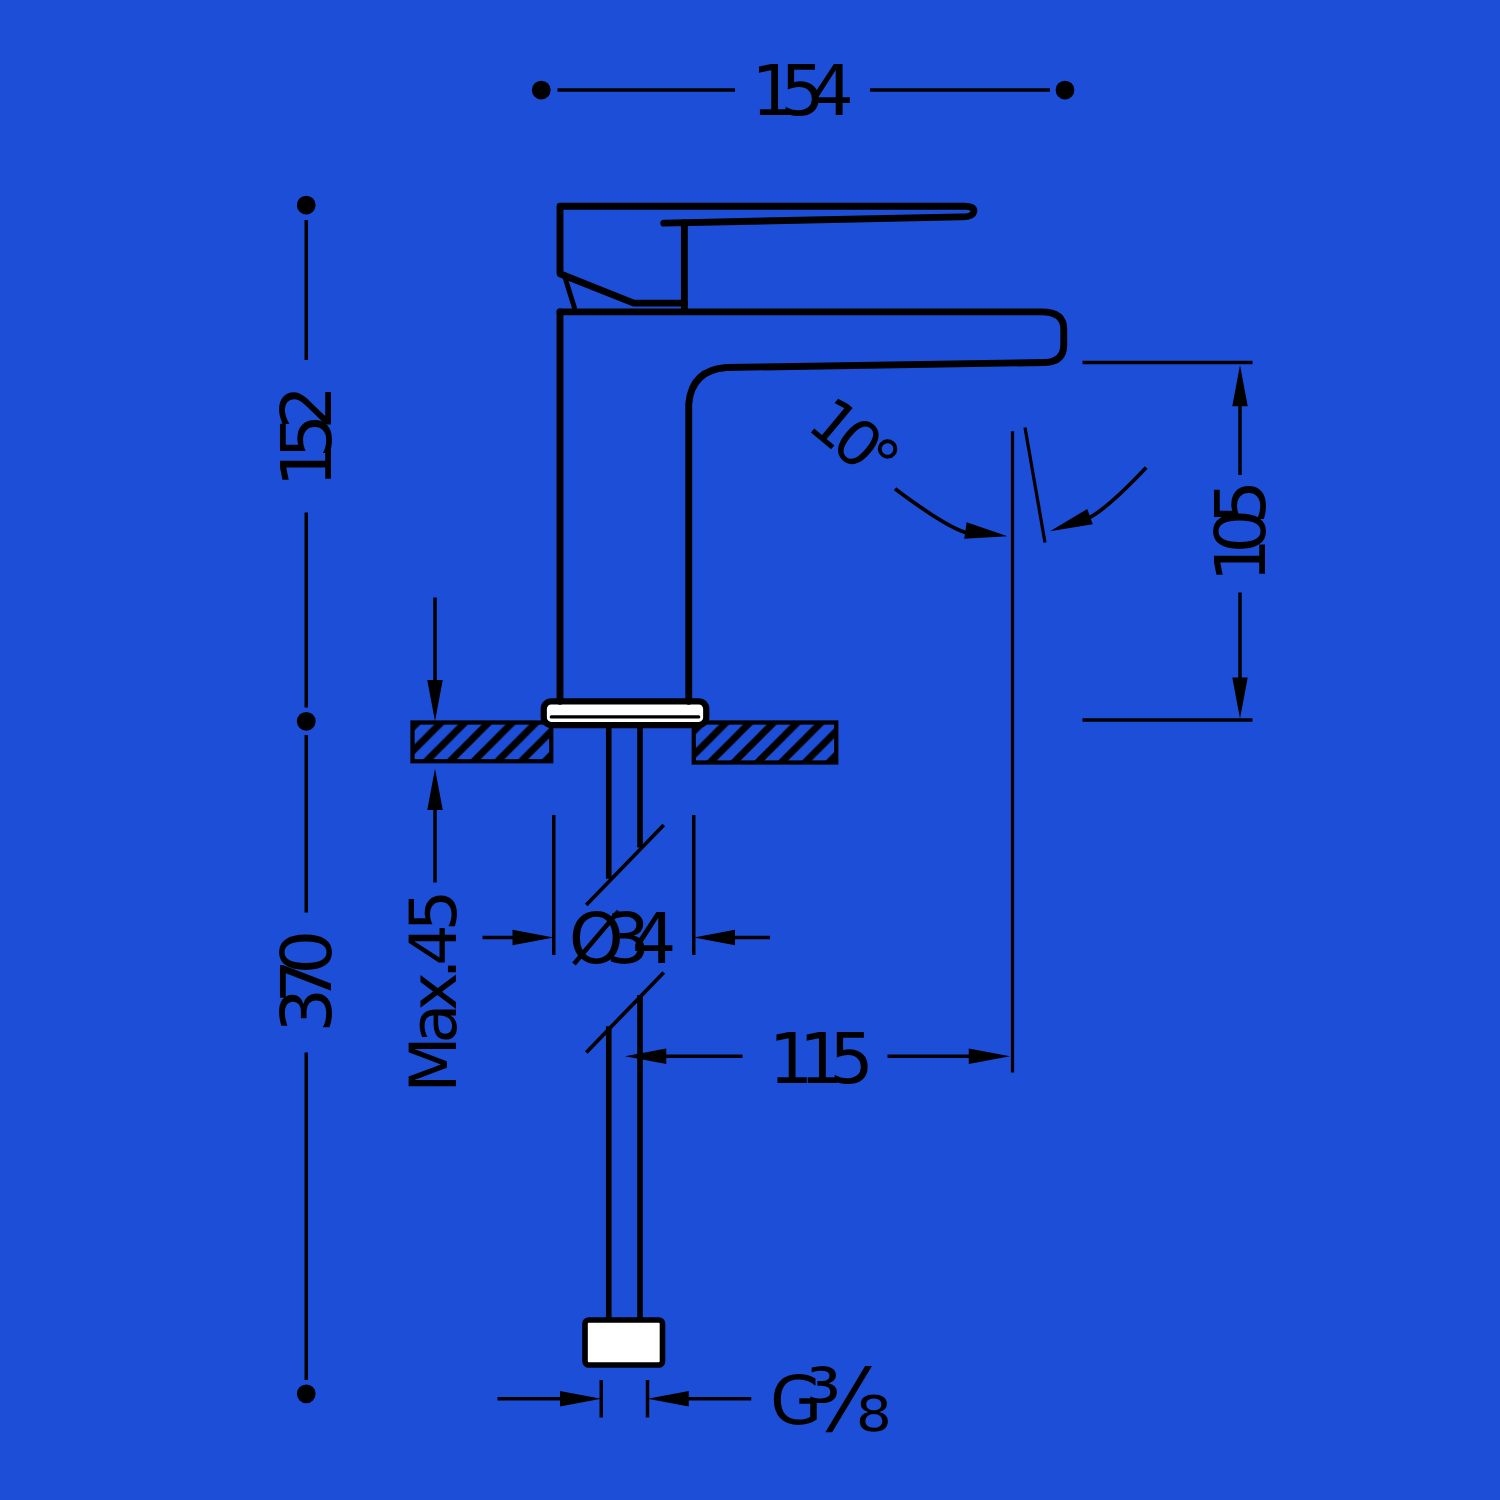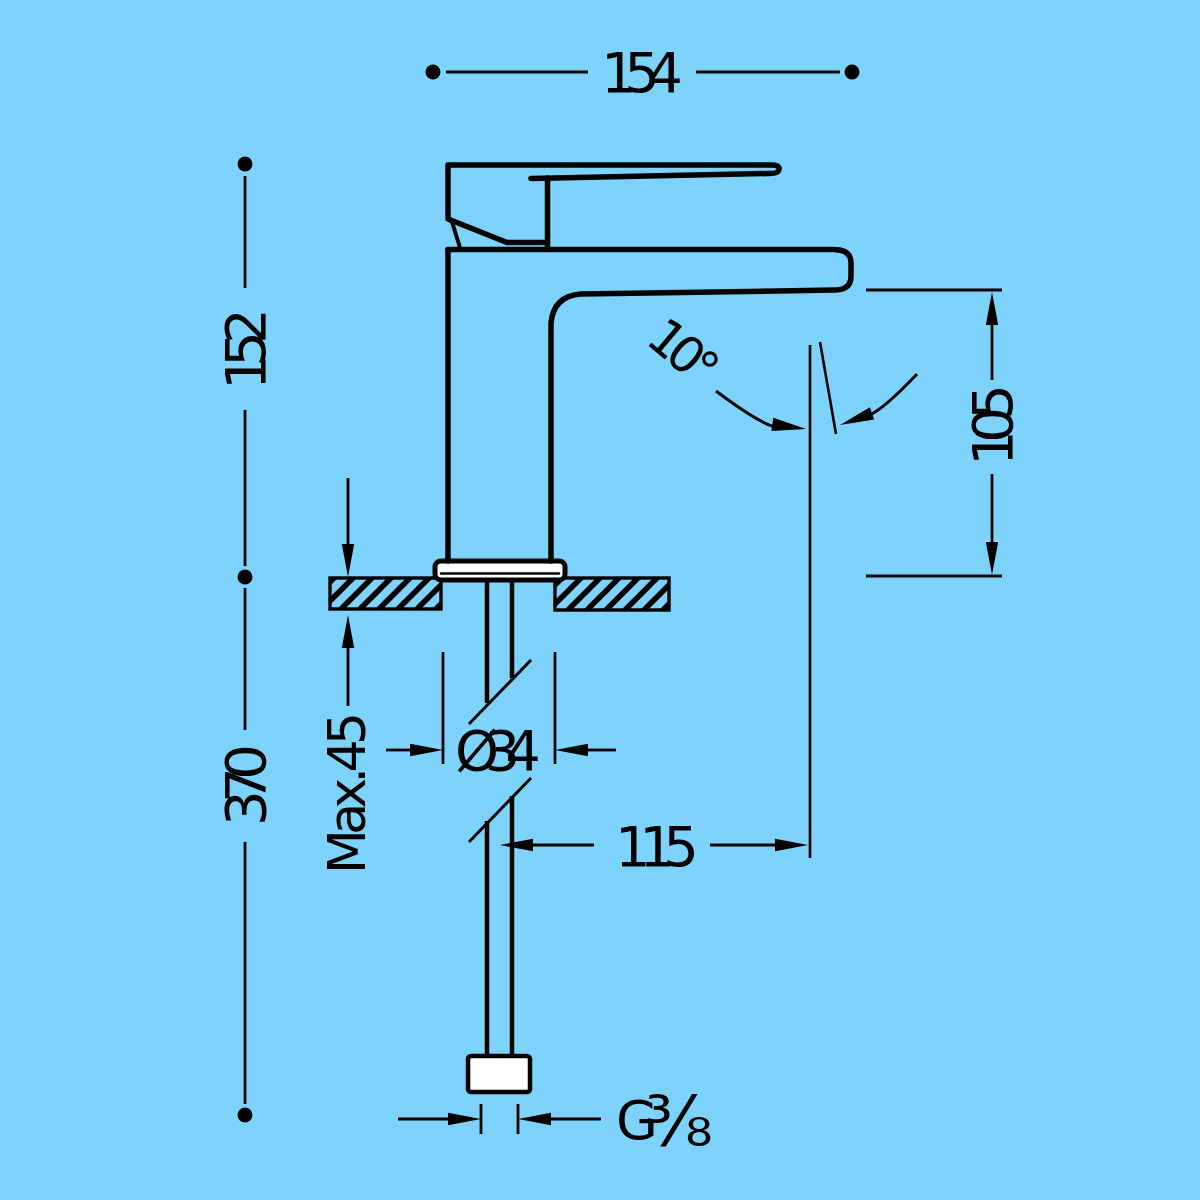--- a/index.html
+++ b/index.html
@@ -1,16 +1,16 @@
 <!DOCTYPE html>
 <html><head>
 <meta charset="utf-8">
 <style>
   html,body{margin:0;padding:0;background:#ffffff;}
-  .stage{width:1200px;height:1200px;background:#7dd3fc;position:relative;}
+  .stage{width:1200px;height:1200px;background:#1d4ed8;position:relative;}
   svg{display:block;}
   text{font-family:"DejaVu Sans","Liberation Sans",sans-serif;fill:#000;}
 </style>
 </head>
 <body>
 
 <div class="stage">
 <svg width="1200" height="1200" viewBox="0 0 1200 1200">
   <defs>
     <pattern id="hatch" patternUnits="userSpaceOnUse" width="19" height="19">

